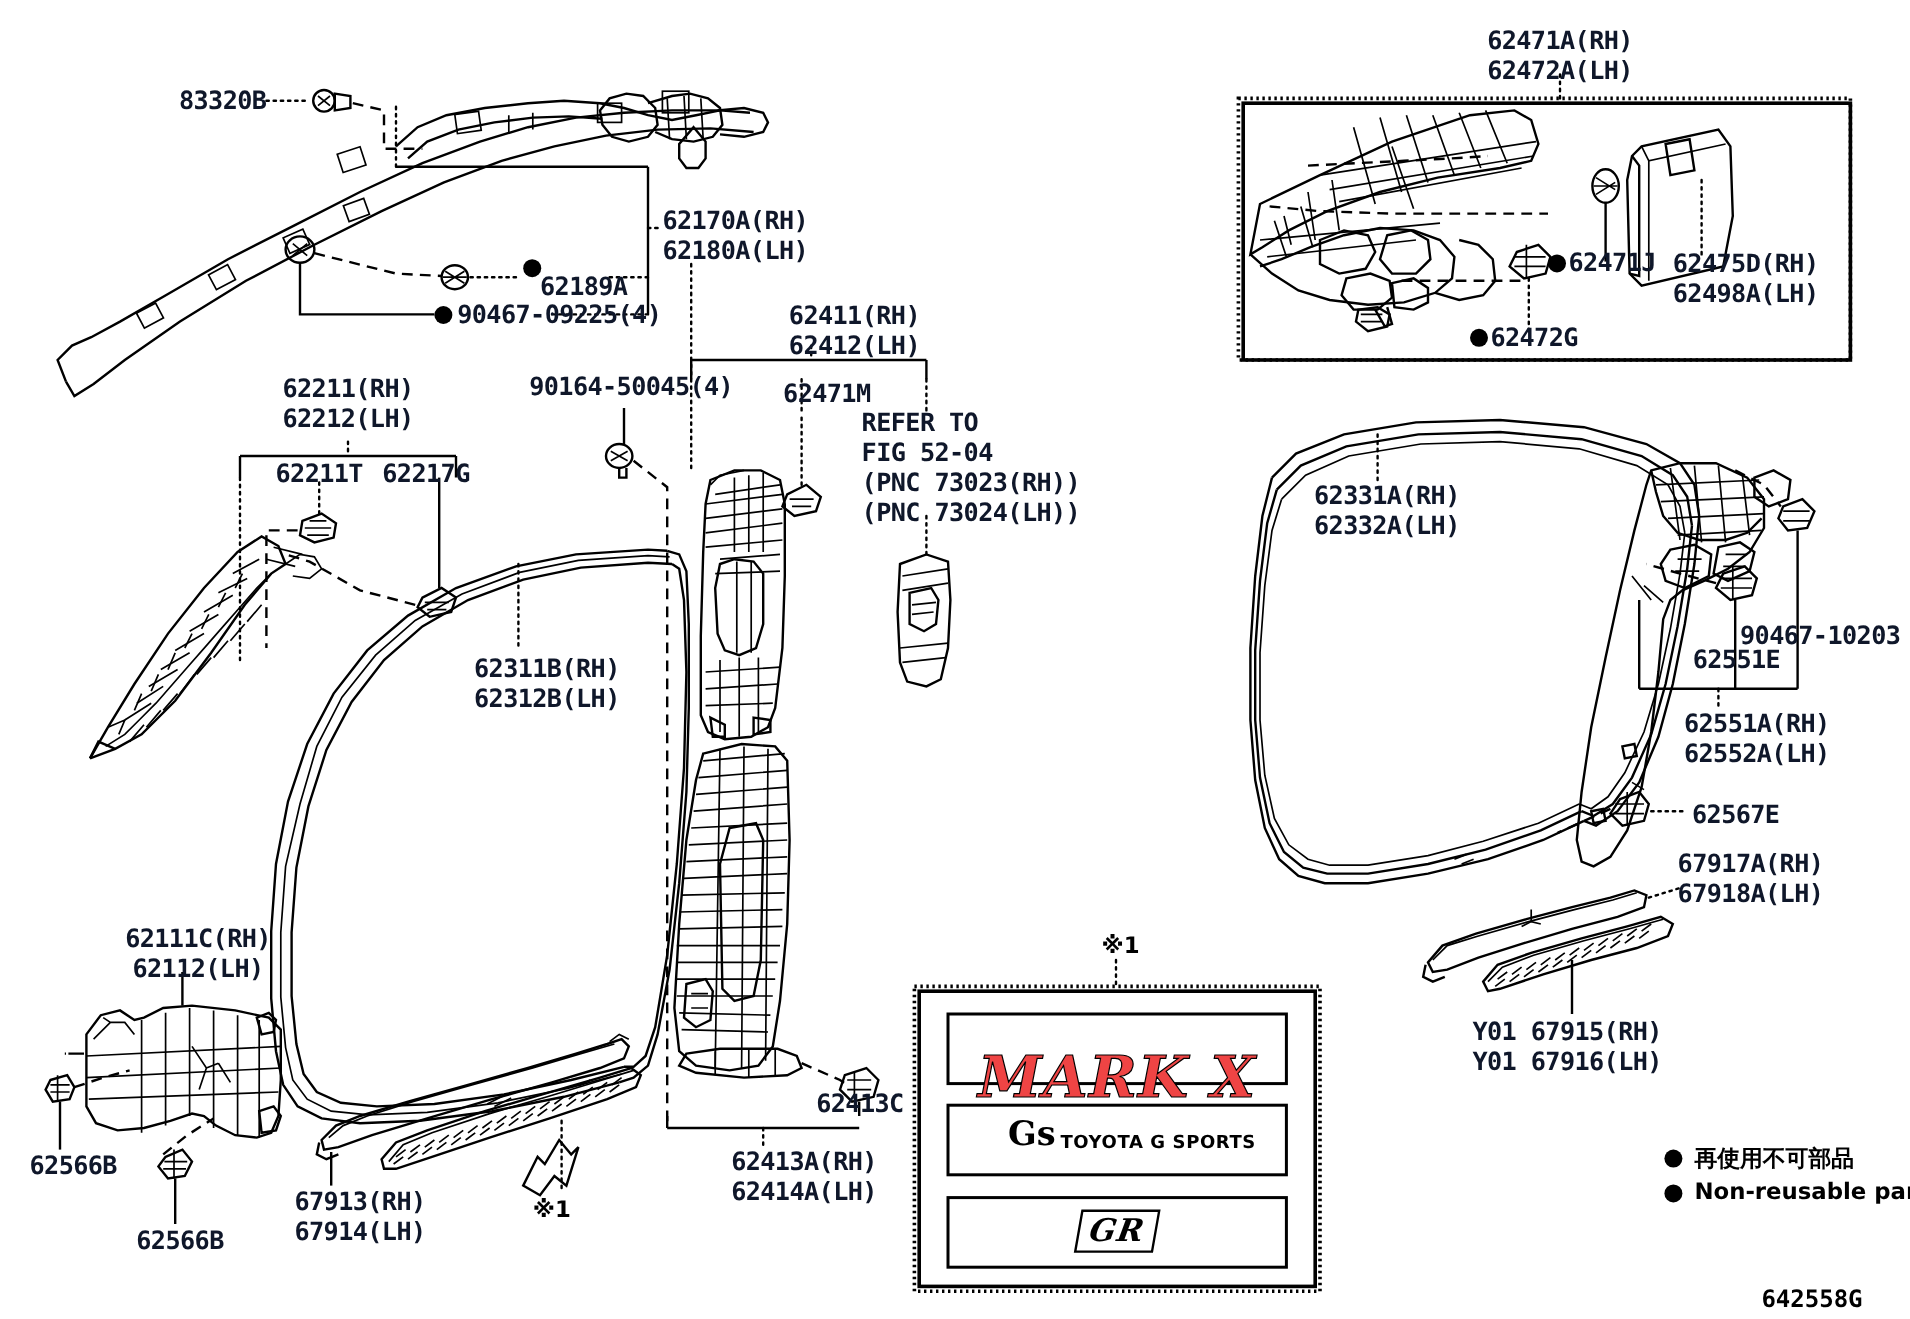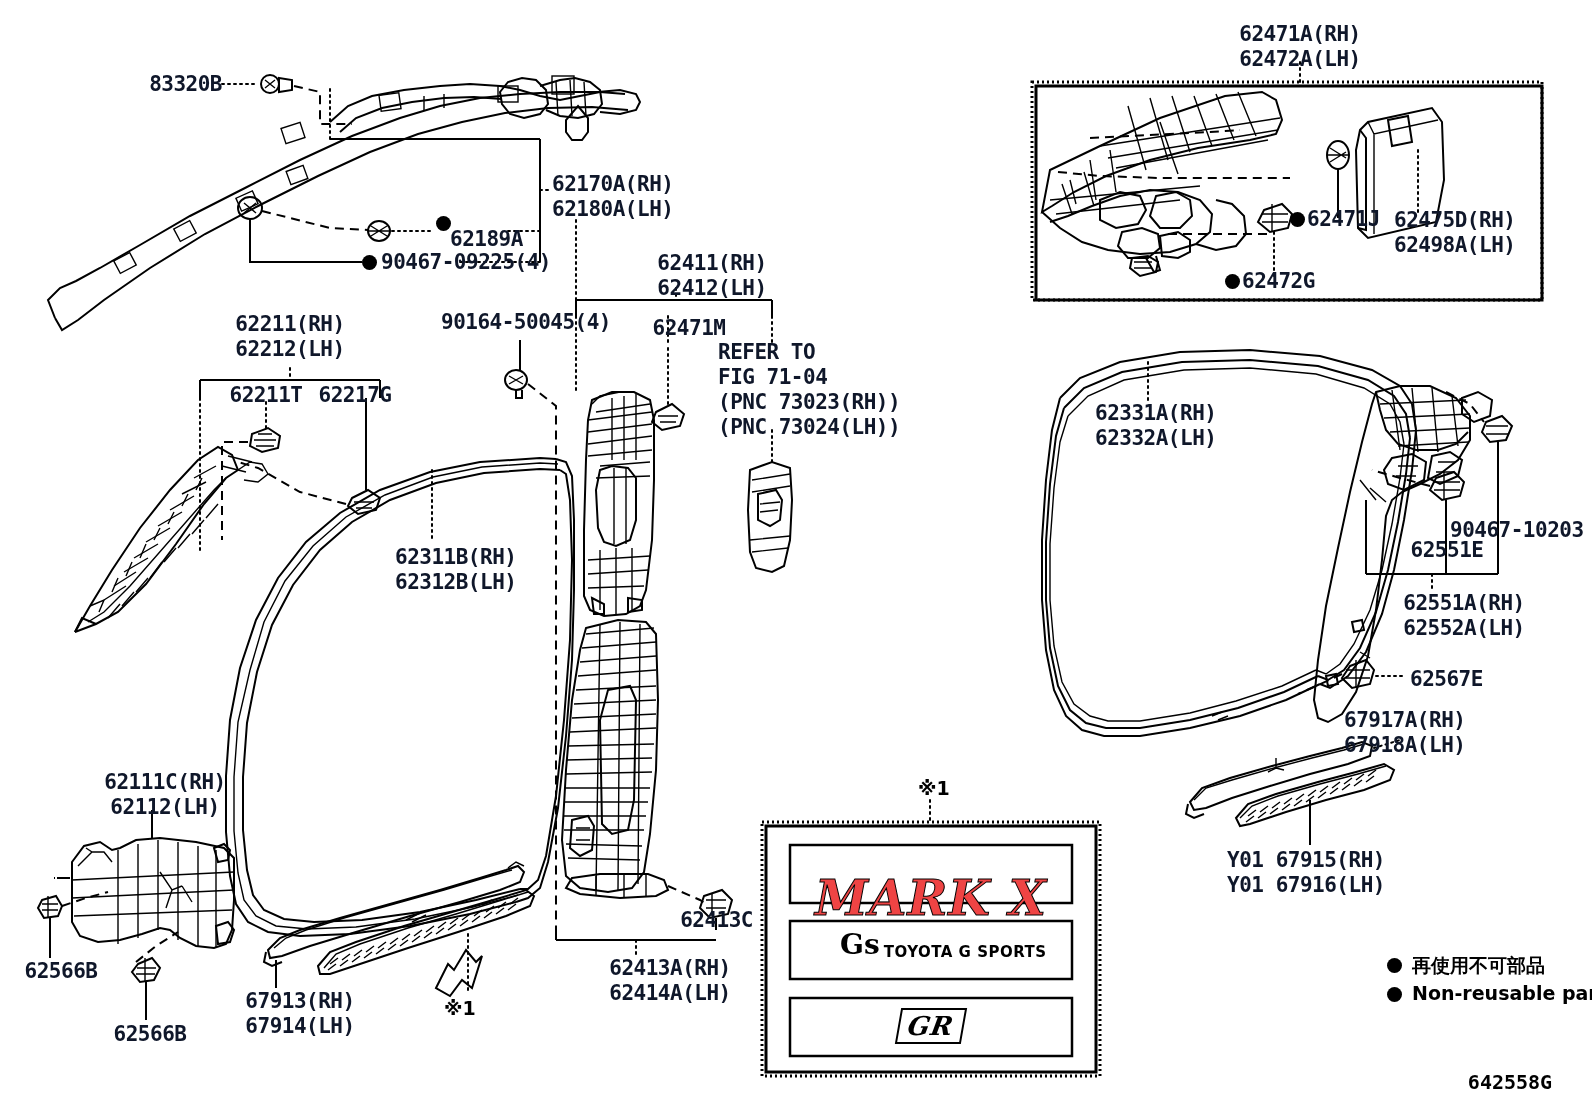--- a/index.html
+++ b/index.html
@@ -437,21 +437,21 @@
   <div class="lbl c" style="left:150px; top:1022px;">62566B</div>
 
   <div class="lbl c" style="left:300px; top:989px;">67913(RH)
 67914(LH)</div>
 
   <div class="lbl c" style="left:526px; top:310px;">90164-50045(4)</div>
   <div class="lbl c" style="left:712px; top:251px;">62411(RH)
 62412(LH)</div>
   <div class="lbl c" style="left:689px; top:316px;">62471M</div>
   <div class="lbl" style="left:718px; top:340px;">REFER TO
-FIG 71-04
+FIG 52-04
 (PNC 73023(RH))
 (PNC 73024(LH))</div>
 
   <div class="lbl c" style="left:670px; top:956px;">62413A(RH)
 62414A(LH)</div>
   <div class="lbl r" style="left:753px; top:908px;">62413C</div>
 
   <div class="lbl c" style="left:1300px; top:22px;">62471A(RH)
 62472A(LH)</div>
   <div class="lbl" style="left:1307px; top:207px;">62471J</div>
@@ -460,21 +460,21 @@
 62498A(LH)</div>
 
   <div class="lbl" style="left:1095px; top:401px;">62331A(RH)
 62332A(LH)</div>
   <div class="lbl" style="left:1450px; top:518px;">90467-10203</div>
   <div class="lbl c" style="left:1447px; top:538px;">62551E</div>
   <div class="lbl c" style="left:1464px; top:591px;">62551A(RH)
 62552A(LH)</div>
   <div class="lbl" style="left:1410px; top:667px;">62567E</div>
 
-  <div class="lbl" style="left:1344px; top:708px;">67917A(RH)
+  <div class="lbl" style="left:1398px; top:708px;">67917A(RH)
 67918A(LH)</div>
   <div class="lbl c" style="left:1306px; top:848px;text-align:right;">Y01 67915(RH)
 Y01 67916(LH)</div>
 
   <svg class="layer" viewBox="0 0 1592 1099">
     <rect class="boxdot" x="762" y="822" width="338" height="254"></rect>
     <rect class="boxline" x="766" y="826" width="330" height="246"></rect>
     <rect class="emb-box" x="790" y="845" width="282" height="58"></rect>
     <rect class="emb-box" x="790" y="921" width="282" height="58"></rect>
     <rect class="emb-box" x="790" y="998" width="282" height="58"></rect>

